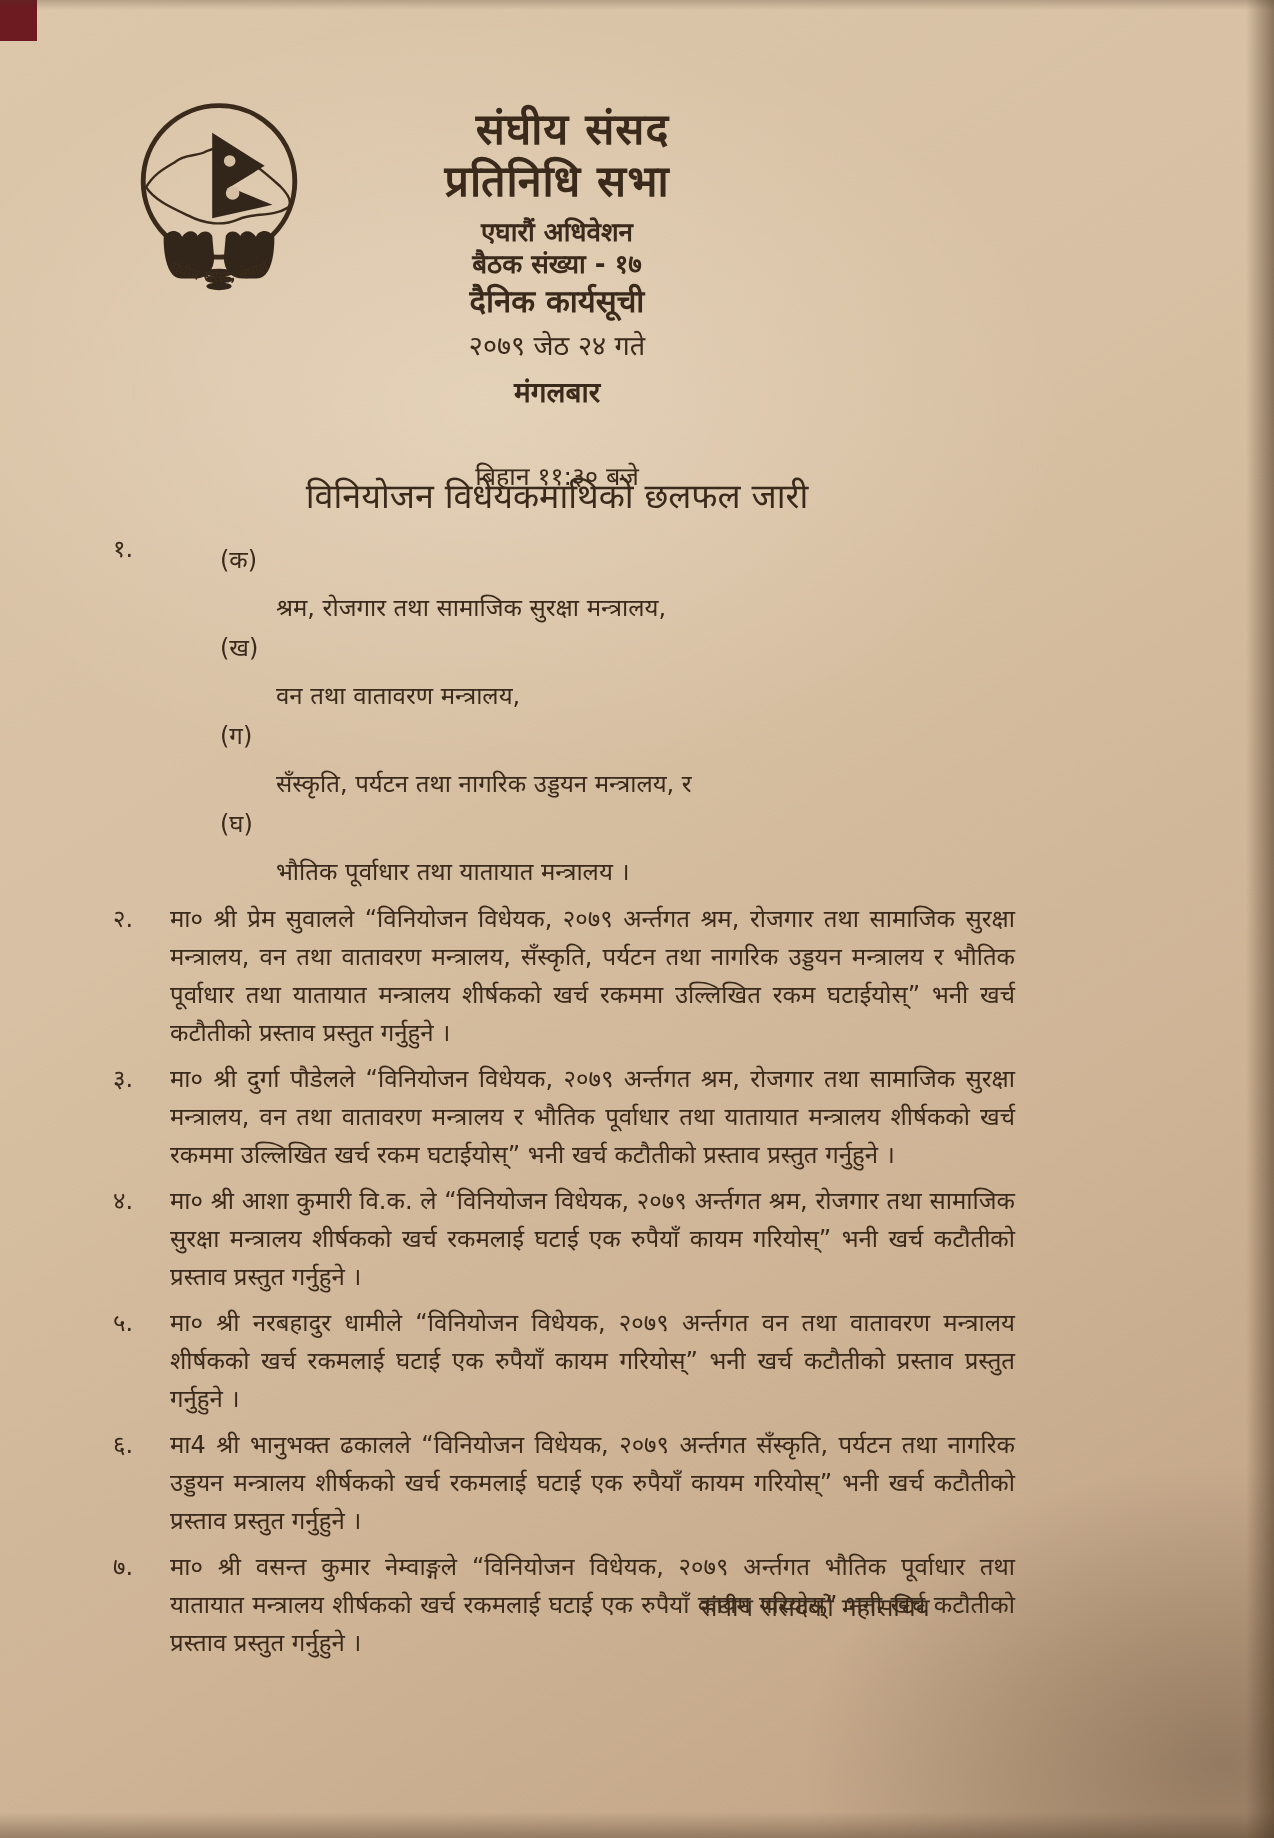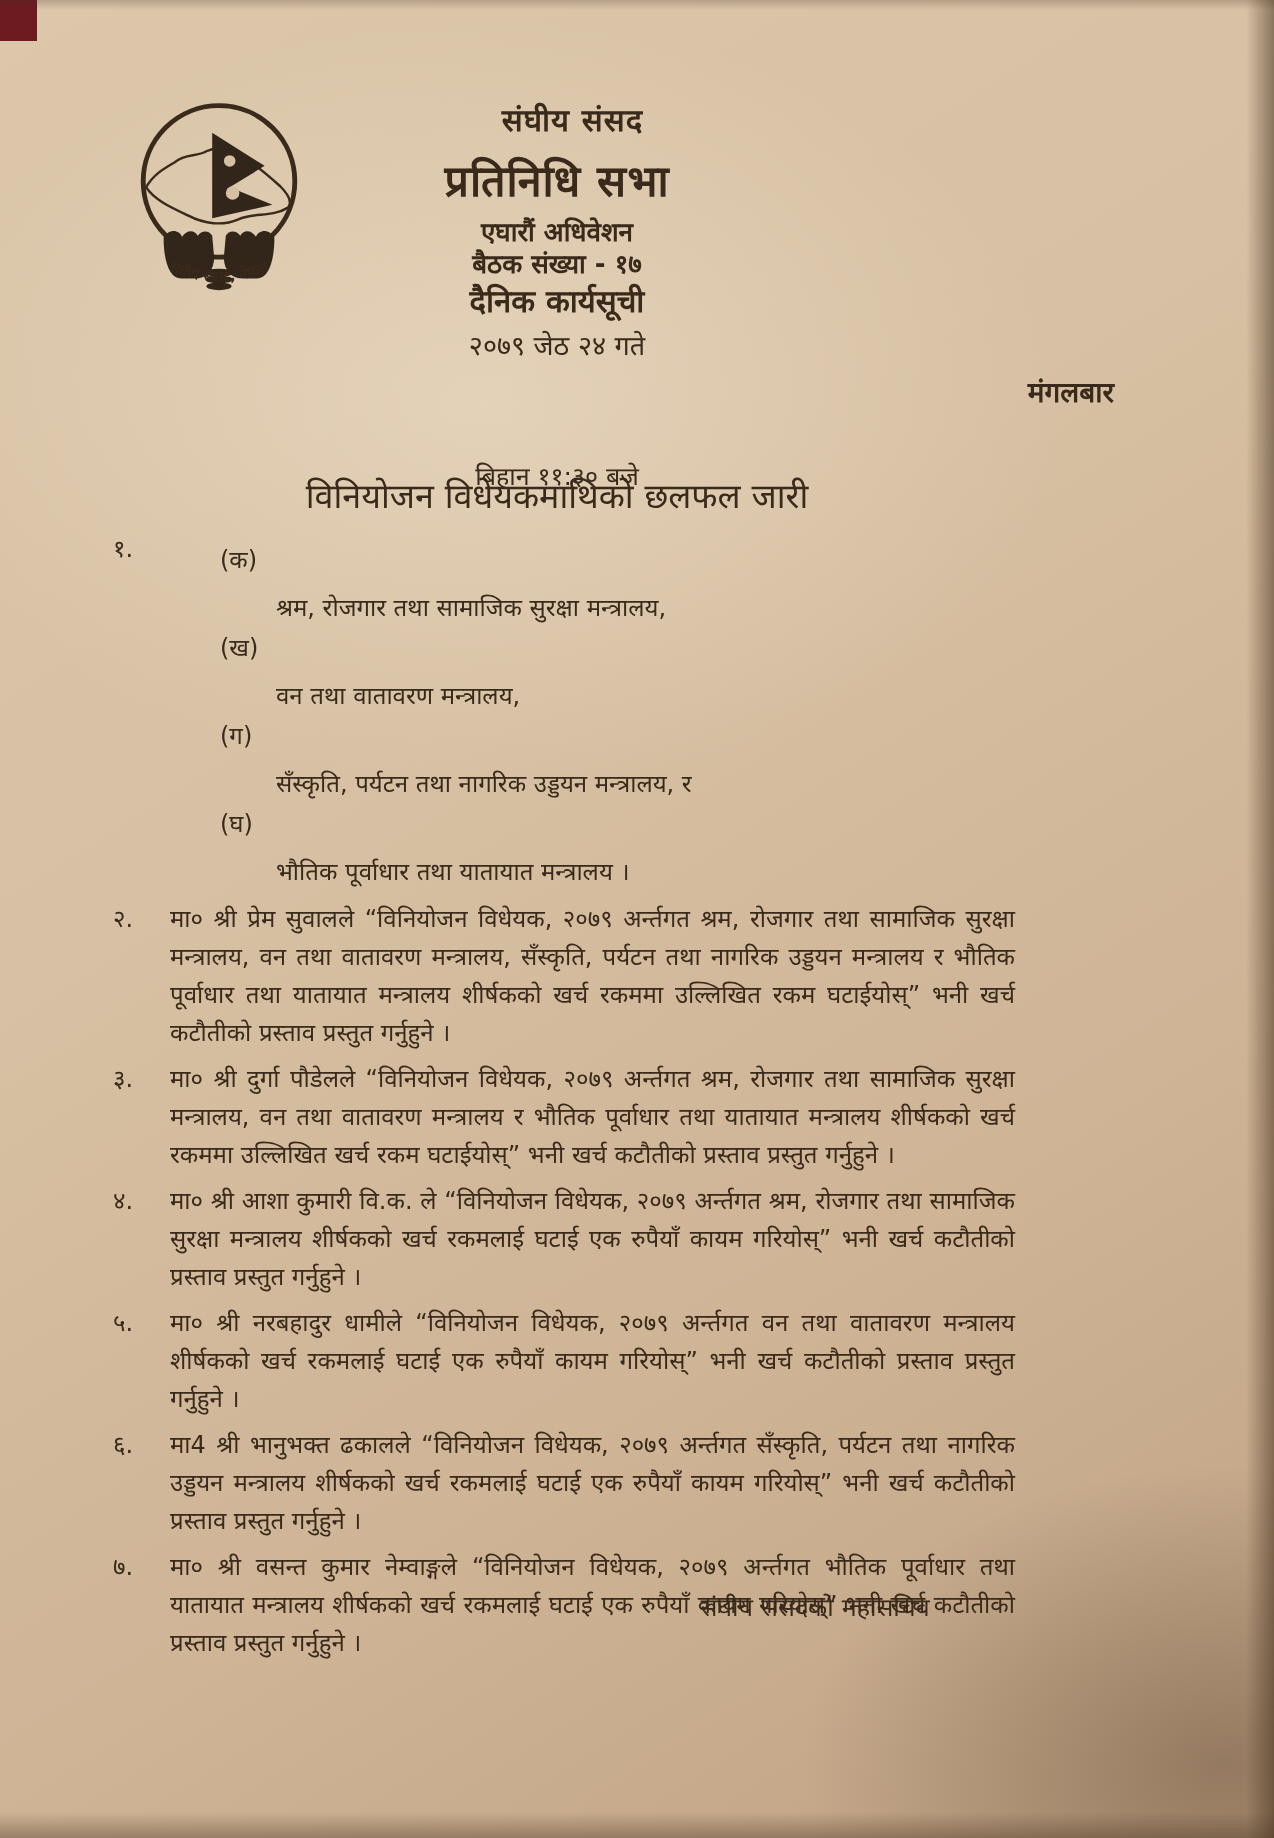--- a/index.html
+++ b/index.html
@@ -23,27 +23,27 @@
     background:linear-gradient(to right, rgba(72,52,33,0), rgba(72,52,33,0.55));}
   .edge-bottom{position:absolute;left:0;bottom:0;width:100%;height:26px;
     background:linear-gradient(to bottom, rgba(72,52,33,0), rgba(72,52,33,0.40));}
   .edge-top{position:absolute;left:0;top:0;width:100%;height:10px;
     background:linear-gradient(to bottom, rgba(72,52,33,0.25), rgba(72,52,33,0));}
 
   .seal{position:absolute;left:126px;top:92px;width:186px;height:206px;}
 
   .header{position:absolute;left:0;top:0;width:1114px;text-align:center;}
   .h-line{position:absolute;left:0;right:0;white-space:nowrap;}
-  .org-title   {top:98px; font-size:31px;font-weight:bold;letter-spacing:1px;padding-left:31px;}
+  .org-title   {top:98px; font-size:43px;font-weight:bold;letter-spacing:1px;padding-left:31px;}
   .asm-title   {top:150px;font-size:43px;font-weight:bold;letter-spacing:1px;}
   .session     {top:213px;font-size:26px;font-weight:bold;text-align:center;}
   .meeting     {top:245px;font-size:26px;font-weight:bold;}
   .doctype     {top:279px;font-size:31px;font-weight:bold;}
   .dateline    {top:326px;font-size:27px;}
-  .weekday     {top:372px;font-size:28px;font-weight:bold;text-align:right;}
+  .weekday     {top:372px;font-size:28px;font-weight:bold;}
   .timeline    {top:418px;font-size:25px;margin-top:40px;}
   .subject     {top:472px;font-size:34px;font-weight:normal;}
 
   .doc-body{position:absolute;left:113px;top:530px;width:902px;font-size:24px;}
   .item{display:flex;margin-bottom:8px;}
   .item-no{flex:none;width:57px;line-height:38px;}
   .item-text{flex:1;text-align:justify;line-height:38px;}
   .sublist{margin:10px 0 0 50px;}
   .subitem{display:flex;line-height:40px;}
   .sub-label{flex:none;width:56px;}

